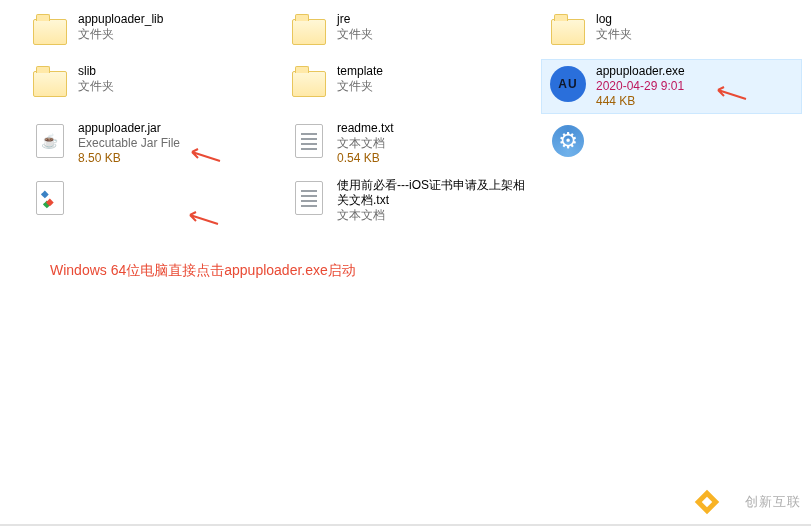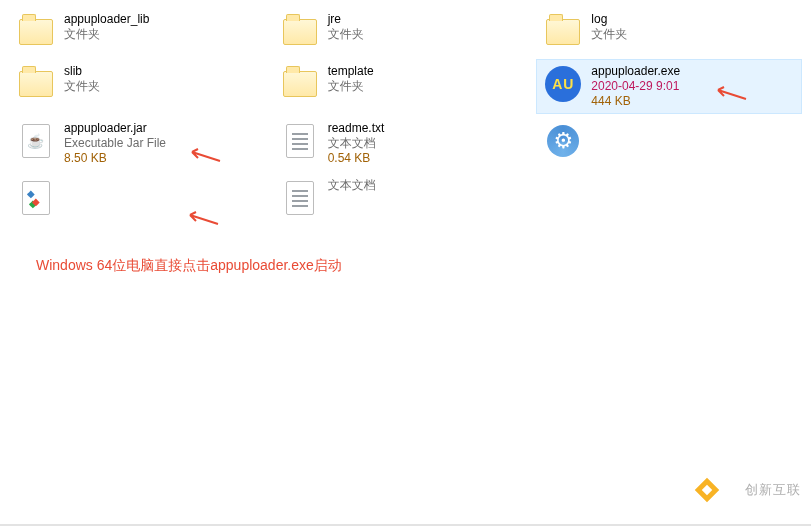--- a/index.html
+++ b/index.html
@@ -6,21 +6,21 @@
   body {
     margin: 0;
     font-family: "Microsoft YaHei", "Segoe UI", Tahoma, sans-serif;
     font-size: 12px;
     background: #ffffff;
     width: 811px;
     height: 526px;
     position: relative;
     overflow: hidden;
   }
-  .explorer { padding: 8px 10px 0 10px; }
+  .explorer { padding: 8px 10px 0 24px; }
   .grid {
     display: grid;
     grid-template-columns: 1fr 1fr 1fr;
     column-gap: 0;
     row-gap: 4px;
   }
   .file-item {
     display: flex;
     align-items: flex-start;
     padding: 4px 6px;
@@ -114,34 +114,34 @@
   }
   .sh-icon::after{
     content:"◆"; position:absolute; top:14px; left:9px; color:#e94b35; font-size:10px;
   }
   .sh-icon .d3{
     position:absolute; bottom:5px; left:6px; color:#2ba84a; font-size:10px;
   }
   .au-icon {
     width: 36px; height: 36px; border-radius: 50%;
     background: #2a6fdb;
-    color: #fde047;
+    color: #0f172a;
     display:flex; align-items:center; justify-content:center;
     font-weight: 600; letter-spacing: 1px;
-    font-size: 14px;
+    font-size: 12px;
   }
 
   .arrow { position: absolute; pointer-events: none; }
   .arrow svg { display:block; }
 
   .instructions { margin: 35px 0 0 26px; }
   .instructions p { color: #e94b35; font-size: 14px; margin: 0 0 22px 0; }
 
   .watermark {
-    position: absolute; right: 10px; bottom: 22px;
+    position: absolute; right: 10px; bottom: 10px;
     display: flex; align-items: center; gap: 24px;
     opacity: 0.85;
   }
   .wm-logo {
     width: 28px; height: 28px;
   }
   .wm-text { color: #a0a0a0; font-size: 13px; letter-spacing: 1px; }
 
   .hr-bottom { position:absolute; left:0; right:0; bottom:0; height:2px; background:#e3e3e3; }
 </style>
@@ -253,20 +253,21 @@
         </div>
     </div>
 
     <div class="file-item">
       <div class="icon-wrap">
           <div class="txt-icon">
             <div class="lines"></div>
           </div>
         </div>
       <div class="meta">
+        <span class="file-name">使用前必看---iOS证书申请及上架相关文档.txt</span>
         <span class="file-type">文本文档</span>
       </div>
     </div>
 
   </div>
 
   <div class="arrow" style="left:186px; top:147px;">
     <svg width="36" height="20">
         <path d="M34 14 L6 5 M6 5 L12 2 M6 5 L12 11" stroke="#e94b35" stroke-width="2" fill="none"></path>
       </svg>

